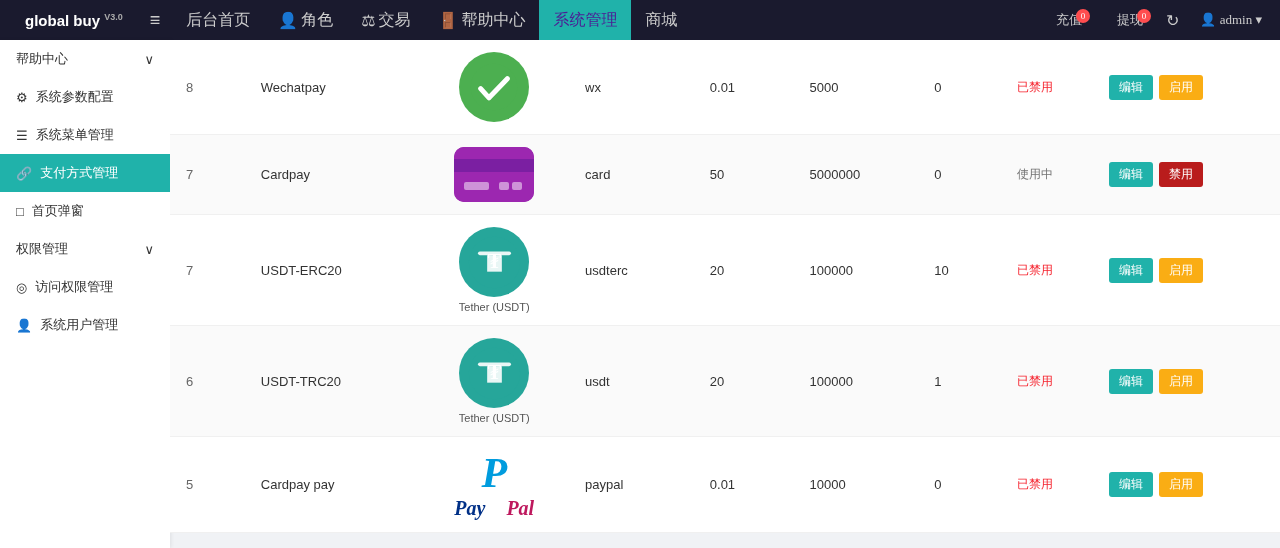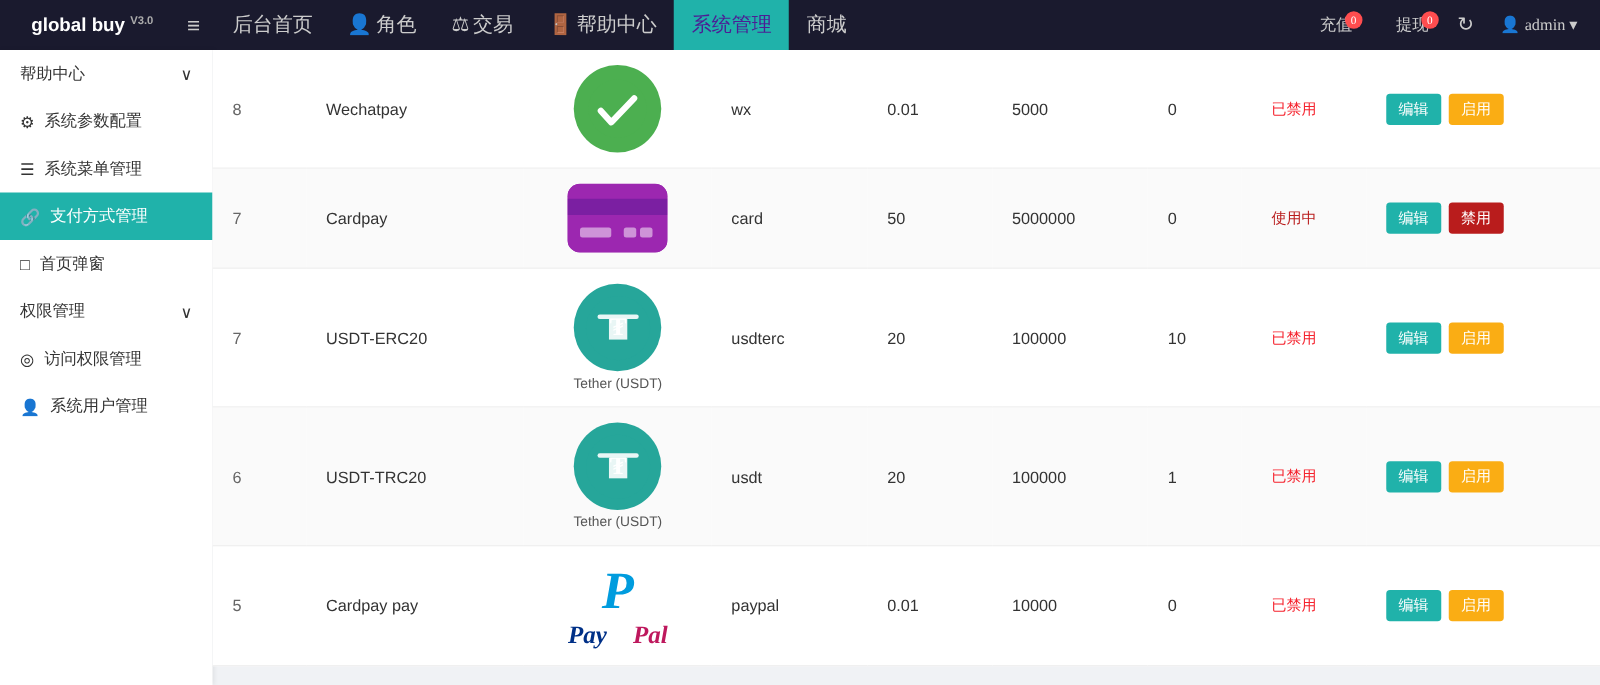--- a/index.html
+++ b/index.html
@@ -171,21 +171,21 @@
     }
 
     
     .status-badge {
       display: inline-block;
       padding: 2px 8px;
       border-radius: 3px;
       font-size: 12px;
     }
     .status-disabled { color: #f5222d; }
-    .status-active { color: #b91c1c; }
+    .status-active { color: #737373; }
 
     
     .action-btns { display: flex; gap: 6px; align-items: center; }
     .btn-edit {
       background: #20b2aa;
       color: #fff;
       border: none;
       padding: 4px 10px;
       border-radius: 3px;
       cursor: pointer;

